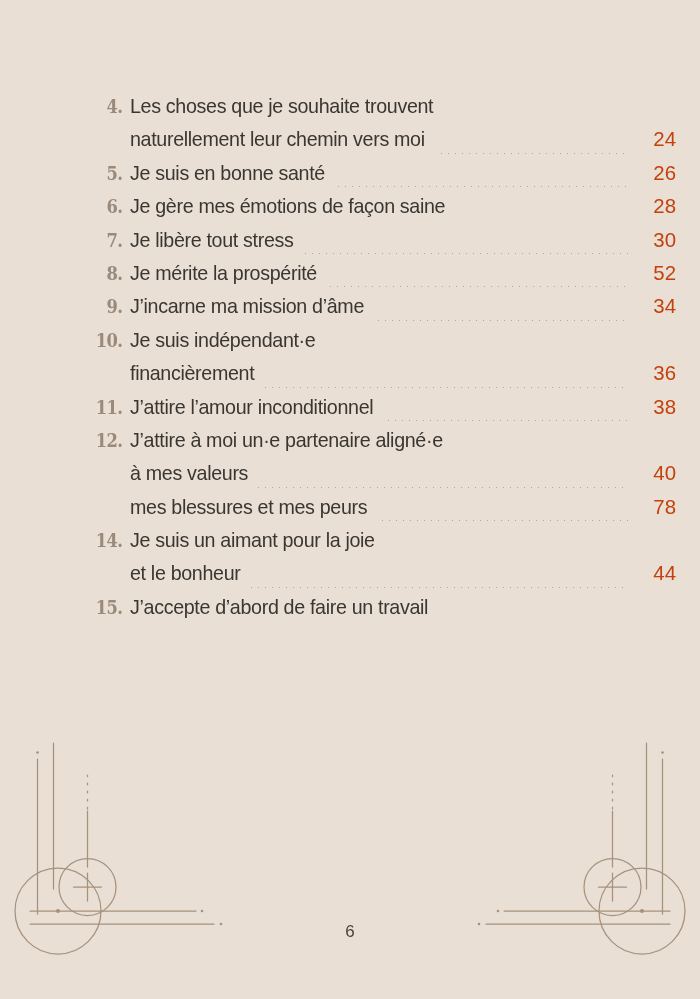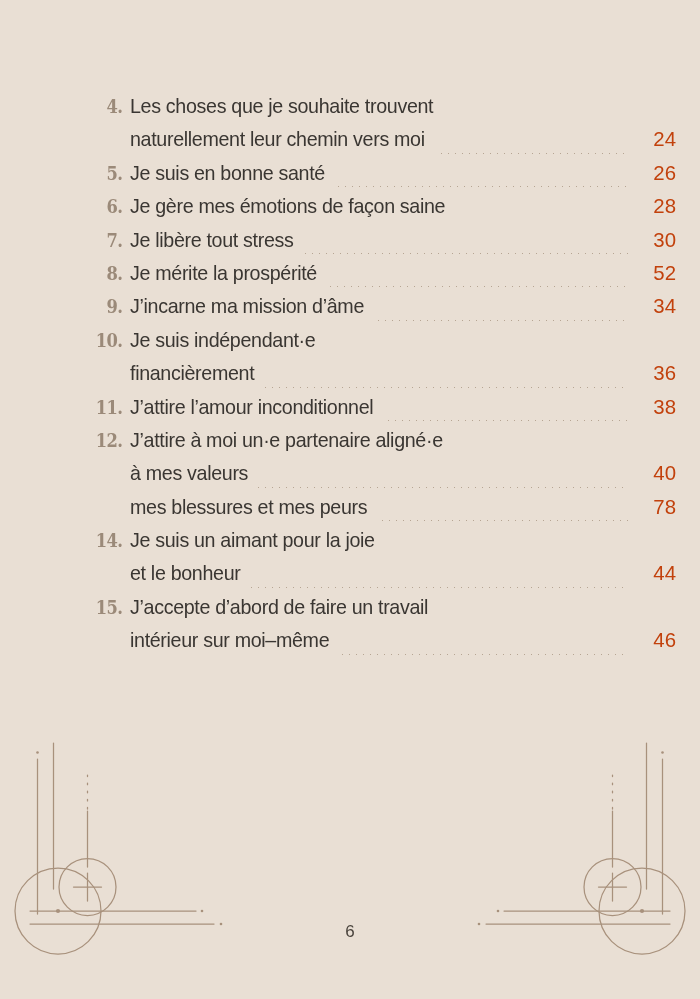--- a/index.html
+++ b/index.html
@@ -242,26 +242,20 @@
           <span class="leader"></span>
           <span class="pg">44</span>
         </div>
       </div>
       <div class="toc-entry">
         <div class="toc-line">
           <span class="num">15.</span>
           <span class="txt">J’accepte d’abord de faire un travail</span>
           <span class="leader none"></span>
           <span class="pg empty"></span>
-        </div>
-        <div class="toc-line">
-          <span class="num blank"></span>
-          <span class="txt">intérieur sur moi–même</span>
-          <span class="leader"></span>
-          <span class="pg">46</span>
         </div>
       </div>
       <div class="toc-entry">
       </div>
     </div>
 
   <div id="folio">6</div>
 
   <div class="ornament" id="ornament-left">
     <svg width="230" height="260" viewBox="0 0 230 260" fill="none" xmlns="http://www.w3.org/2000/svg">

